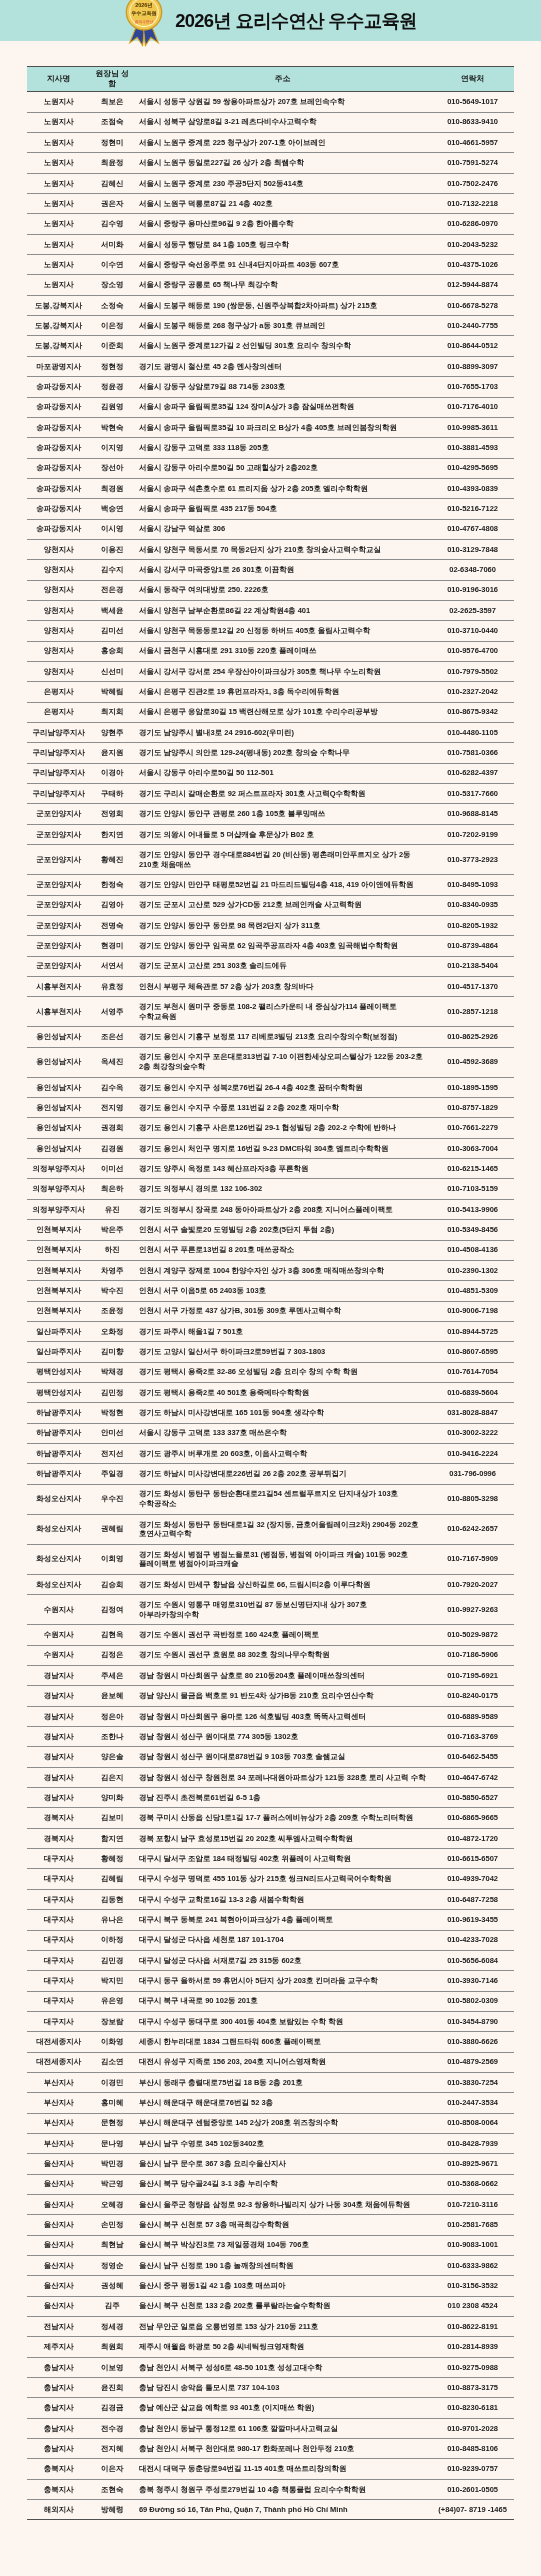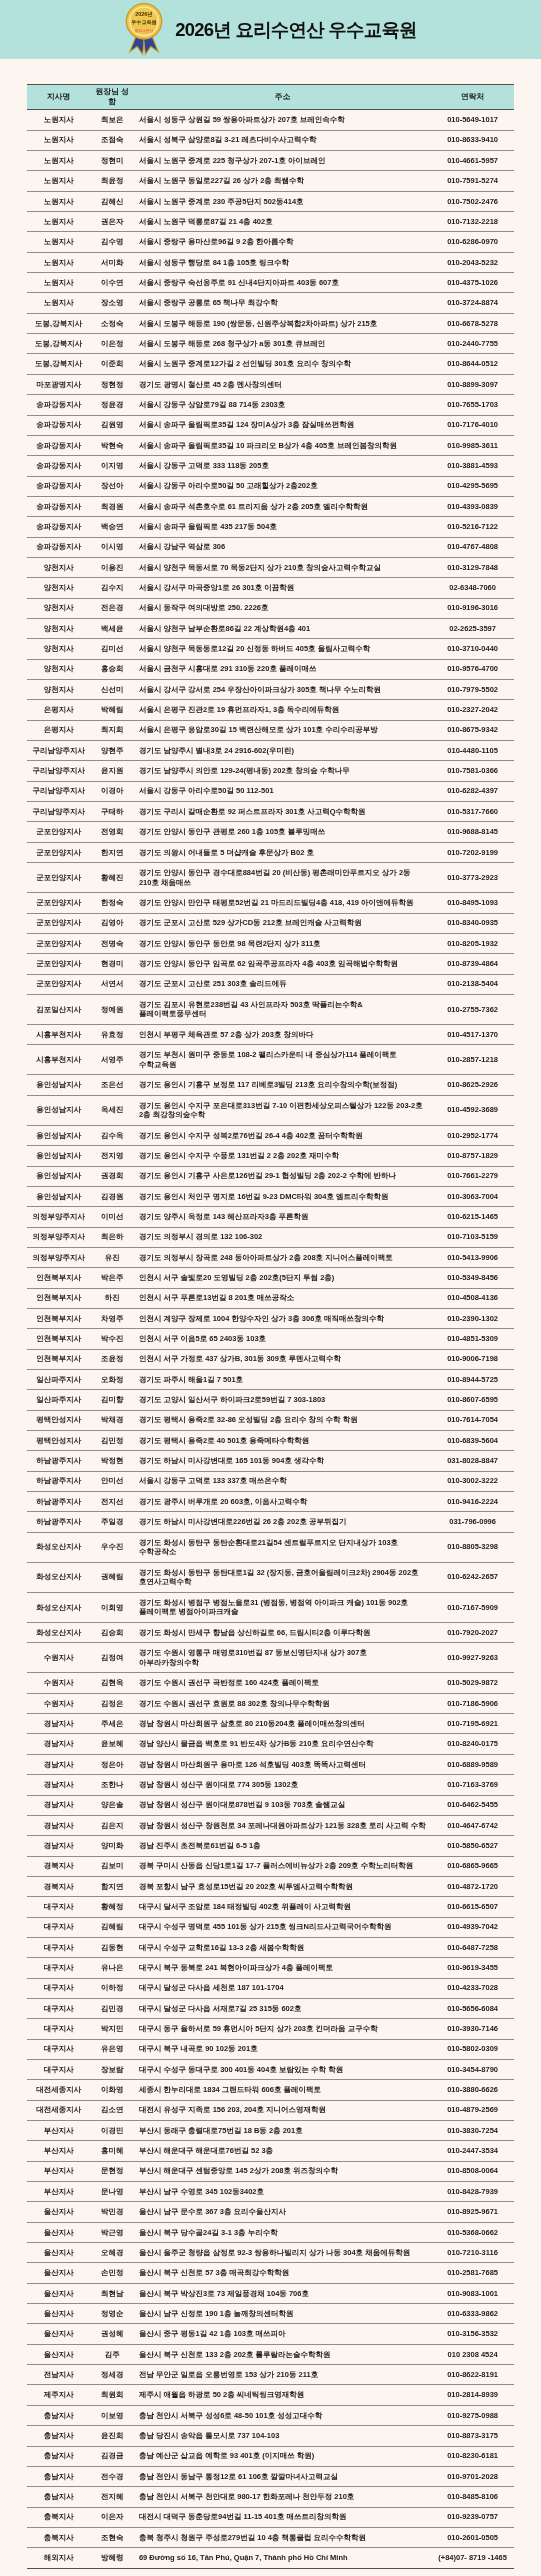--- a/index.html
+++ b/index.html
@@ -5,21 +5,21 @@
   html,body{margin:0;padding:0;}
   body{
     width:541px;
     background:#fdf5ef;
     font-family:"Liberation Sans","DejaVu Sans",sans-serif;
     color:#1c1c1c;
   }
   
   .top-band{
     background:#b2e2db;
-    height:59px;
+    height:41px;
     display:flex;
     align-items:center;
     justify-content:center;
     gap:11px;
   }
   .page-title{
     font-size:18.4px;
     font-weight:800;
     letter-spacing:-0.7px;
     color:#111;
@@ -146,21 +146,21 @@
         <tr>
           <td class="col-branch">노원지사</td>
           <td class="col-director">이수연</td>
           <td class="col-address">서울시 중랑구 숙선옹주로 91 신내4단지아파트 403동 607호</td>
           <td class="col-contact">010-4375-1026</td>
         </tr>
         <tr>
           <td class="col-branch">노원지사</td>
           <td class="col-director">장소영</td>
           <td class="col-address">서울시 중랑구 공릉로 65 책나무 최강수학</td>
-          <td class="col-contact">010-3724-8874</td>
+          <td class="col-contact">012-5944-8874</td>
         </tr>
         <tr>
           <td class="col-branch">도봉,강북지사</td>
           <td class="col-director">소정숙</td>
           <td class="col-address">서울시 도봉구 해등로 190 (쌍문동, 신원주상복합2차아파트) 상가 215호</td>
           <td class="col-contact">010-6678-5278</td>
         </tr>
         <tr>
           <td class="col-branch">도봉,강북지사</td>
           <td class="col-director">이은정</td>
@@ -347,26 +347,20 @@
           <td class="col-address">경기도 안양시 동안구 임곡로 62 임곡주공프라자 4층 403호 임곡해법수학학원</td>
           <td class="col-contact">010-8739-4864</td>
         </tr>
         <tr>
           <td class="col-branch">군포안양지사</td>
           <td class="col-director">서연서</td>
           <td class="col-address">경기도 군포시 고산로 251 303호 솔리드에듀</td>
           <td class="col-contact">010-2138-5404</td>
         </tr>
         <tr>
-          <td class="col-branch">김포일산지사</td>
-          <td class="col-director">정예원</td>
-          <td class="col-address">경기도 김포시 유현로238번길 43 사인프라자 503호 딱풀리는수학&amp;플레이팩토풍무센터</td>
-          <td class="col-contact">010-2755-7362</td>
-        </tr>
-        <tr>
           <td class="col-branch">시흥부천지사</td>
           <td class="col-director">유효정</td>
           <td class="col-address">인천시 부평구 체육관로 57 2층 상가 203호 창의바다</td>
           <td class="col-contact">010-4517-1370</td>
         </tr>
         <tr>
           <td class="col-branch">시흥부천지사</td>
           <td class="col-director">서영주</td>
           <td class="col-address">경기도 부천시 원미구 중동로 108-2 팰리스카운티 내 중심상가114 플레이팩토 수학교육원</td>
           <td class="col-contact">010-2857-1218</td>
@@ -380,21 +374,21 @@
         <tr>
           <td class="col-branch">용인성남지사</td>
           <td class="col-director">옥세진</td>
           <td class="col-address">경기도 용인시 수지구 포은대로313번길 7-10 이편한세상오피스텔상가 122동 203-2호 2층 최강창의숲수학</td>
           <td class="col-contact">010-4592-3689</td>
         </tr>
         <tr>
           <td class="col-branch">용인성남지사</td>
           <td class="col-director">김수옥</td>
           <td class="col-address">경기도 용인시 수지구 성복2로76번길 26-4 4층 402호 꿈터수학학원</td>
-          <td class="col-contact">010-2952-1774</td>
+          <td class="col-contact">010-1895-1595</td>
         </tr>
         <tr>
           <td class="col-branch">용인성남지사</td>
           <td class="col-director">전지영</td>
           <td class="col-address">경기도 용인시 수지구 수풍로 131번길 2 2층 202호 재미수학</td>
           <td class="col-contact">010-8757-1829</td>
         </tr>
         <tr>
           <td class="col-branch">용인성남지사</td>
           <td class="col-director">권경희</td>

